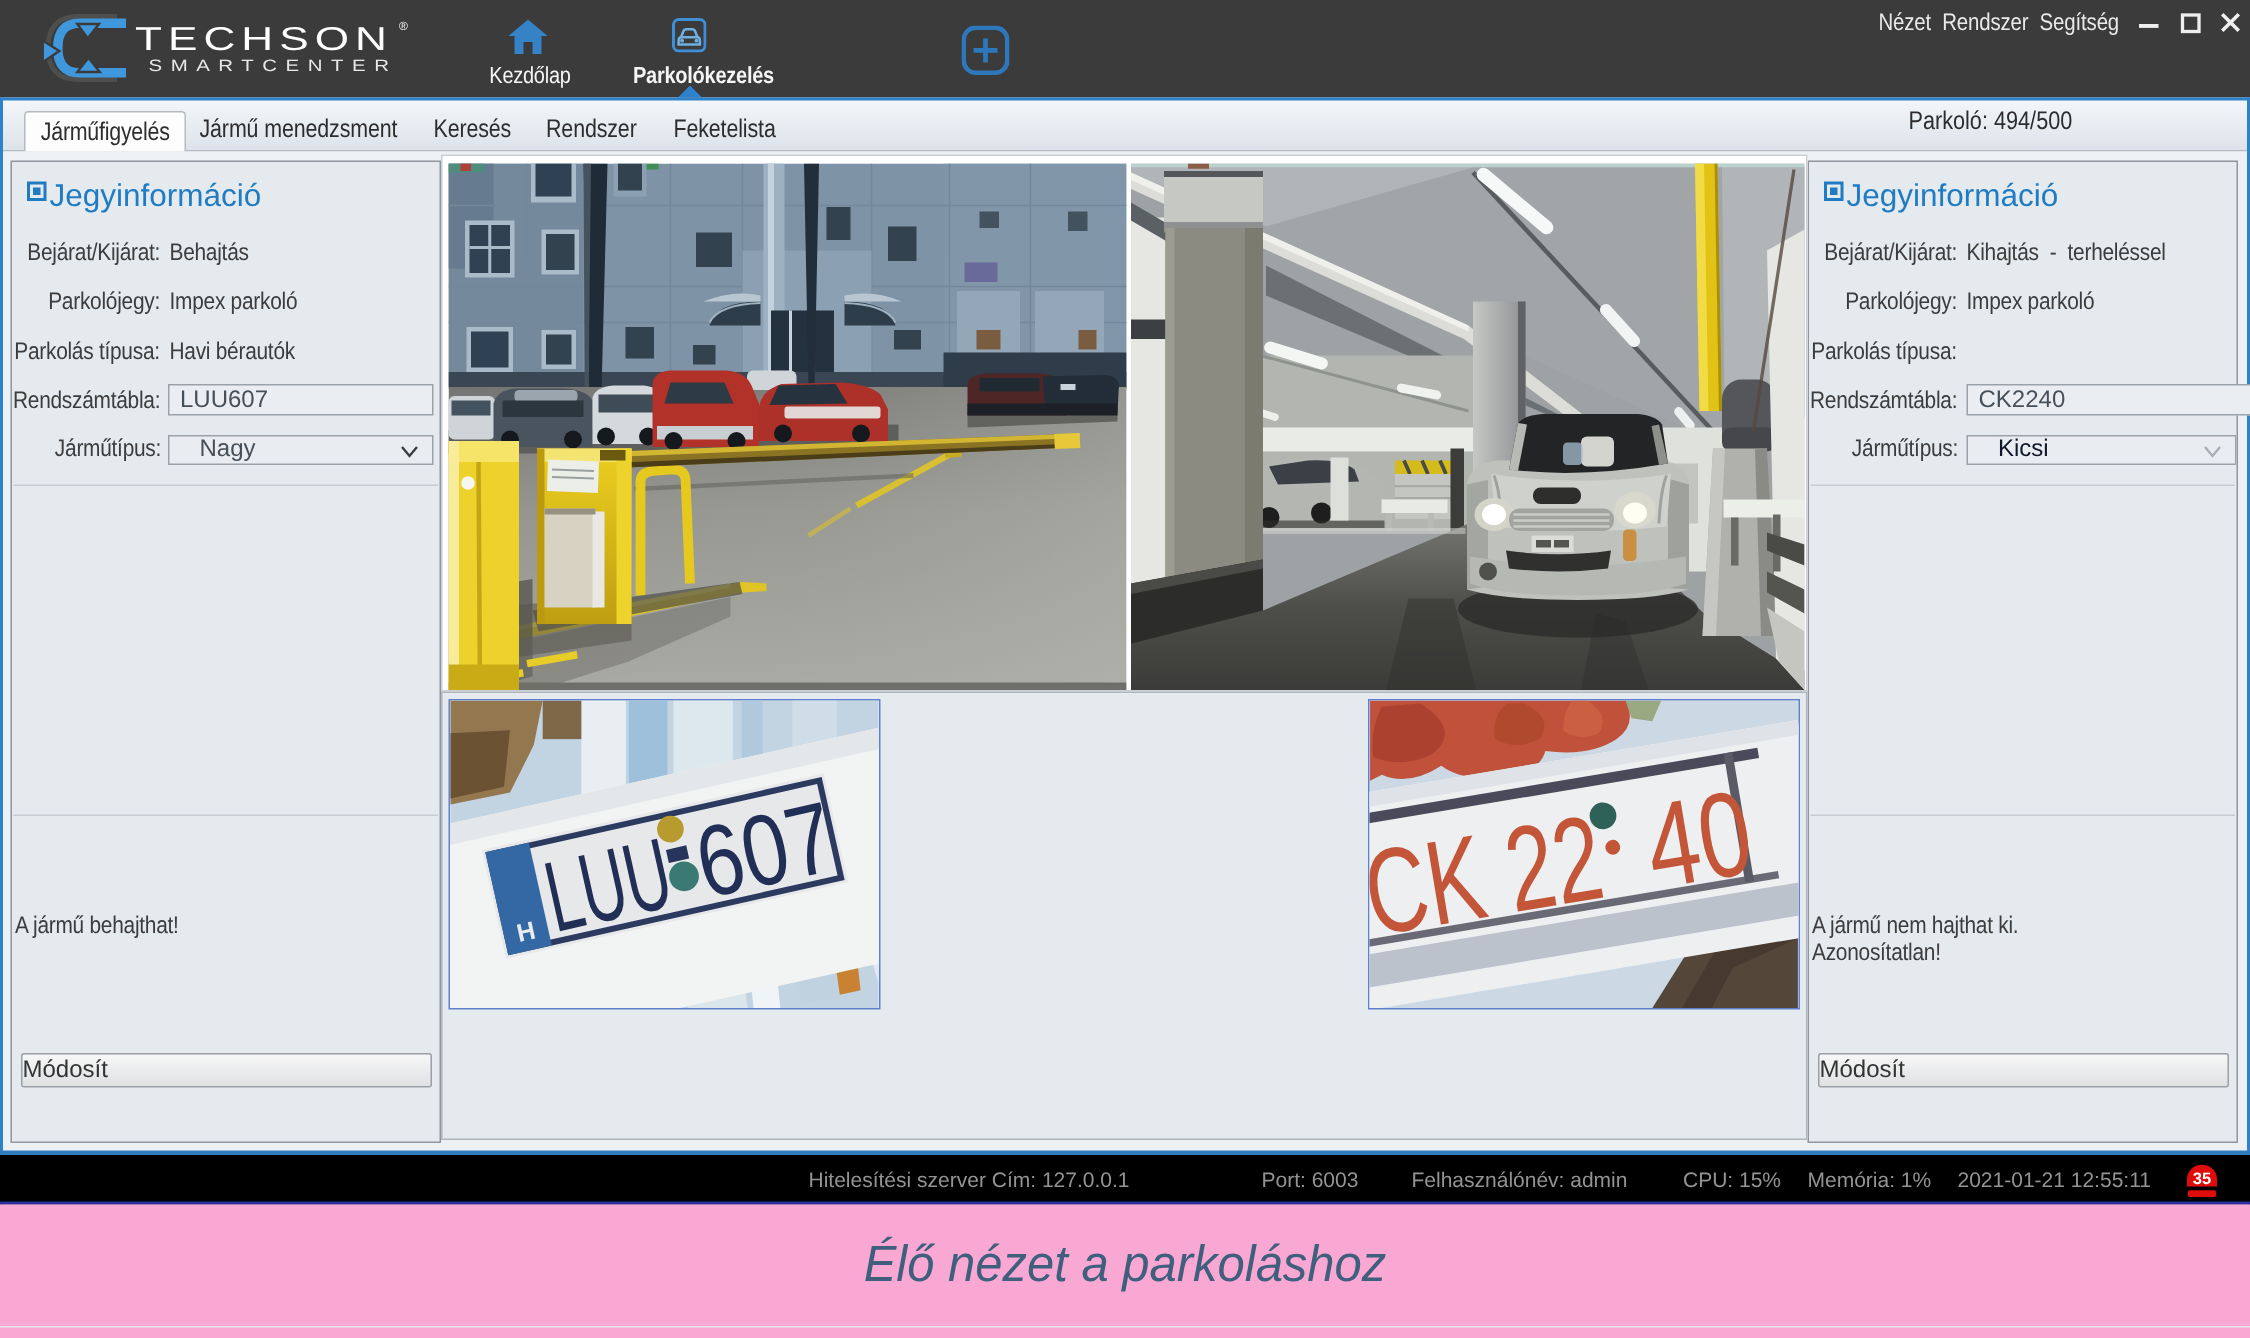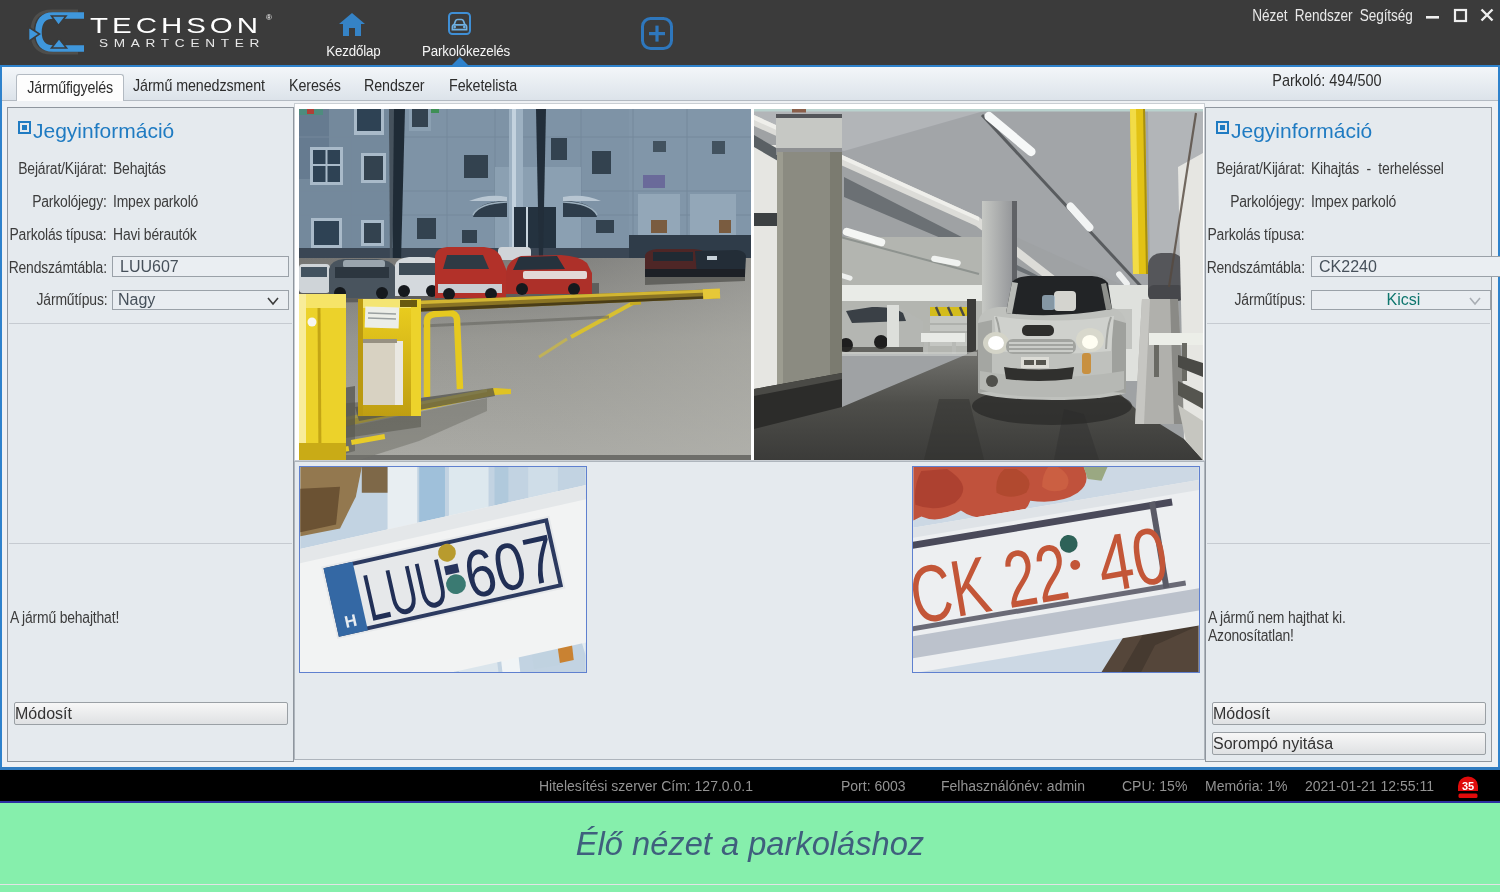--- a/index.html
+++ b/index.html
@@ -27,34 +27,34 @@
 .panel{position:absolute;top:6px;height:655px;background:#e5eaee;border:1px solid #8f969e;}
 #lp{left:7px;width:287px;}
 #rp{left:1205px;width:287px;}
 .phead{position:absolute;top:11px;color:#1f7bc2;font-size:21px;}
 .picon{position:absolute;top:13px;width:13px;height:13px;border:2px solid #1f7bc2;}
 .picon:after{content:"";position:absolute;left:2px;top:2px;width:5px;height:5px;background:#1f7bc2;}
 .lbl{position:absolute;color:#3c3c3c;font-size:16px;line-height:18px;white-space:nowrap;letter-spacing:-0.2px;transform:scaleX(0.87);transform-origin:left center;}
 .lbl.r{transform-origin:right center;}
 .r{text-align:right;}
 .inp{position:absolute;background:#eaeef2;border:1px solid #9aa1a8;color:#46505a;font-size:16px;line-height:19px;padding-left:7px;}
-.sel{position:absolute;background:#e9edf1;border:1px solid #9aa1a8;color:#46505a;font-size:16px;line-height:18px;padding-left:5px;}
+.sel{position:absolute;background:#e9edf1;border:1px solid #9aa1a8;color:#46505a;font-size:16px;line-height:18px;padding-left:20px;}
 .chev{position:absolute;right:9px;top:5px;width:12px;height:10px;}
 .sep{position:absolute;left:1px;width:283px;height:1px;background:#c6cbd1;}
 .btn{position:absolute;left:6px;width:274px;height:23px;background:linear-gradient(#f7f7f7,#dfe1e3);border:1px solid #9aa0a5;border-radius:2px;color:#333;font-size:16px;text-align:left;line-height:21px;}
 
 #cambox{position:absolute;left:294px;top:2px;width:911px;height:358px;background:#fff;border:1px solid #c9ced3;}
 #platebox{position:absolute;left:294px;top:360px;width:911px;height:299px;background:#e5eaee;border:1px solid #aeb5bc;}
 .plateimg{position:absolute;top:4px;width:288px;height:207px;border:1px solid #5f80cf;}
 
 #statusline{position:absolute;left:0;top:767px;width:1500px;height:3px;background:#2f7cc1;}
 #statusbar{position:absolute;left:0;top:770px;width:1500px;height:33px;background:#000000;border-bottom:2px solid #2d2da0;color:#939393;font-size:14px;}
 #statusbar span{position:absolute;top:8px;white-space:nowrap;}
 
-#footer{position:absolute;left:0;top:803px;width:1500px;height:89px;background:#86efac;}
+#footer{position:absolute;left:0;top:803px;width:1500px;height:89px;background:#f9a8d4;}
 #footertext{position:absolute;left:0;top:21px;width:100%;text-align:center;color:#3f5f7d;font-size:34px;font-style:italic;transform:scaleX(0.96);transform-origin:center;}
 #footerline{position:absolute;left:0;top:81px;width:100%;height:1px;background:#e3e3e6;}
 </style>
 </head>
 <body>
 <div id="app">
 
   <div id="topbar">
     <svg class="abs" style="left:28px;top:6px" width="245" height="50" viewBox="0 0 245 50">
 
@@ -70,21 +70,21 @@
       <text x="71" y="41" fill="#e8e8e8" font-size="11" letter-spacing="4.6" textLength="166" lengthAdjust="spacingAndGlyphs" font-family="Liberation Sans,sans-serif">SMARTCENTER</text>
     </svg>
 
     <div class="navitem" style="left:322px;width:60px;height:62px;">
       <svg class="abs" style="left:17px;top:12px" width="26" height="24" viewBox="0 0 26 24">
         <path d="M13 1 L26 12 L22 12 L22 24 L16 24 L16 16 L10 16 L10 24 L4 24 L4 12 L0 12 Z" fill="#3583c6"></path>
       </svg>
       <div class="navlabel">Kezdőlap</div>
     </div>
 
-    <div class="navitem" style="left:416px;width:86px;height:62px;">
+    <div class="navitem" style="left:416px;width:86px;height:62px;font-weight:bold;">
       <svg class="abs" style="left:32px;top:12px" width="23" height="23" viewBox="0 0 23 23">
         <rect x="1" y="1" width="21" height="21" rx="3.5" fill="none" stroke="#3f8fd6" stroke-width="2"></rect>
         <g stroke="#6fb0e2" fill="none" stroke-width="1.7">
           <path d="M6 13 L7.5 9 Q8.1 7.5 9.6 7.5 L13.4 7.5 Q14.9 7.5 15.5 9 L17 13"></path>
           <path d="M5.6 12.8 L17.4 12.8 Q18.6 13.3 18.6 14.8 L18.6 17.6 L4.4 17.6 L4.4 14.8 Q4.4 13.3 5.6 12.8 Z"></path>
         </g>
         <circle cx="6.7" cy="15.1" r="1.3" fill="#6fb0e2"></circle>
         <circle cx="16.3" cy="15.1" r="1.3" fill="#6fb0e2"></circle>
       </svg>
       <div class="navlabel">Parkolókezelés</div>
@@ -148,31 +148,30 @@
       <div class="picon" style="left:10px;"></div>
       <div class="phead" style="left:25px;">Jegyinformáció</div>
       <div class="lbl r" style="right:186px;top:52px;">Bejárat/Kijárat:</div>
       <div class="lbl" style="left:105px;top:52px;">Kihajtás&nbsp; - &nbsp;terheléssel</div>
       <div class="lbl r" style="right:186px;top:85px;">Parkolójegy:</div>
       <div class="lbl" style="left:105px;top:85px;">Impex parkoló</div>
       <div class="lbl r" style="right:186px;top:118px;">Parkolás típusa:</div>
       <div class="lbl r" style="right:186px;top:151px;">Rendszámtábla:</div>
       <div class="inp" style="left:105px;top:148px;width:192px;height:21px;">CK2240</div>
       <div class="lbl r" style="right:186px;top:183px;">Járműtípus:</div>
-      <div class="sel" style="left:105px;top:182px;width:180px;height:20px;color:#0f766e;text-align:center;">Kicsi
+      <div class="sel" style="left:105px;top:182px;width:180px;height:20px;color:#0f172a;">Kicsi
         <svg class="chev" viewBox="0 0 12 10">
             <path d="M1 2 L6 8 L11 2" fill="none" stroke="#a9aeb4" stroke-width="1.6"></path>
           </svg>
       </div>
       <div class="sep" style="top:215px;"></div>
       <div class="sep" style="top:435px;"></div>
       <div class="lbl" style="left:2px;top:501px;">A jármű nem hajthat ki.</div>
       <div class="lbl" style="left:2px;top:519px;">Azonosítatlan!</div>
       <div class="btn" style="top:594px;">Módosít</div>
-      <div class="btn" style="top:624px;">Sorompó nyitása</div>
     </div>
 
     <div id="cambox">
       <svg class="abs" style="left:4px;top:5px" width="452" height="351" viewBox="0 0 452 351" id="cam1">
 <defs>
 <linearGradient id="roadg" x1="0" y1="0" x2="0" y2="1">
 <stop offset="0" stop-color="#747472"></stop>
               <stop offset="0.4" stop-color="#94948f"></stop>
               <stop offset="1" stop-color="#a9a9a4"></stop>
 </linearGradient>

